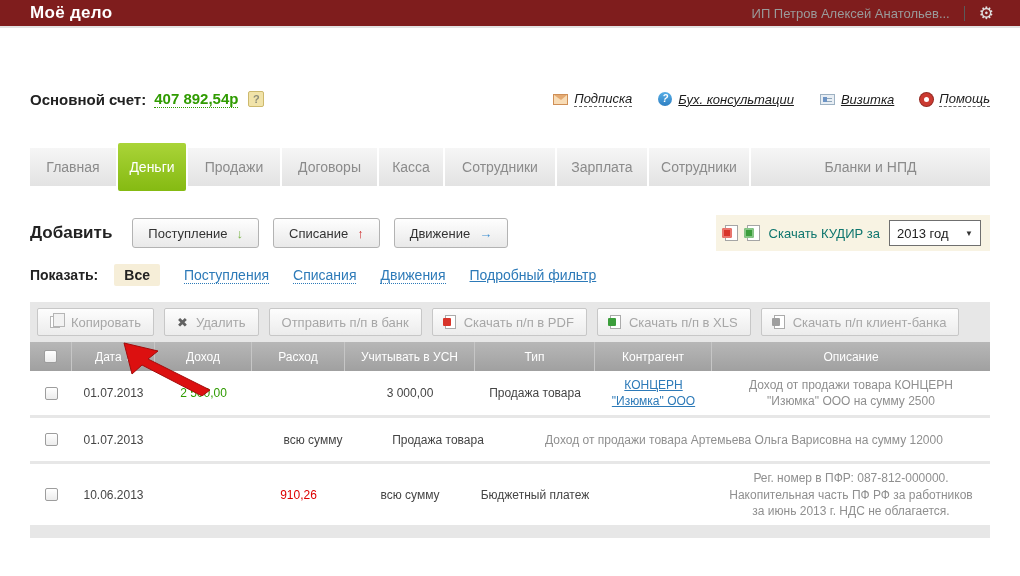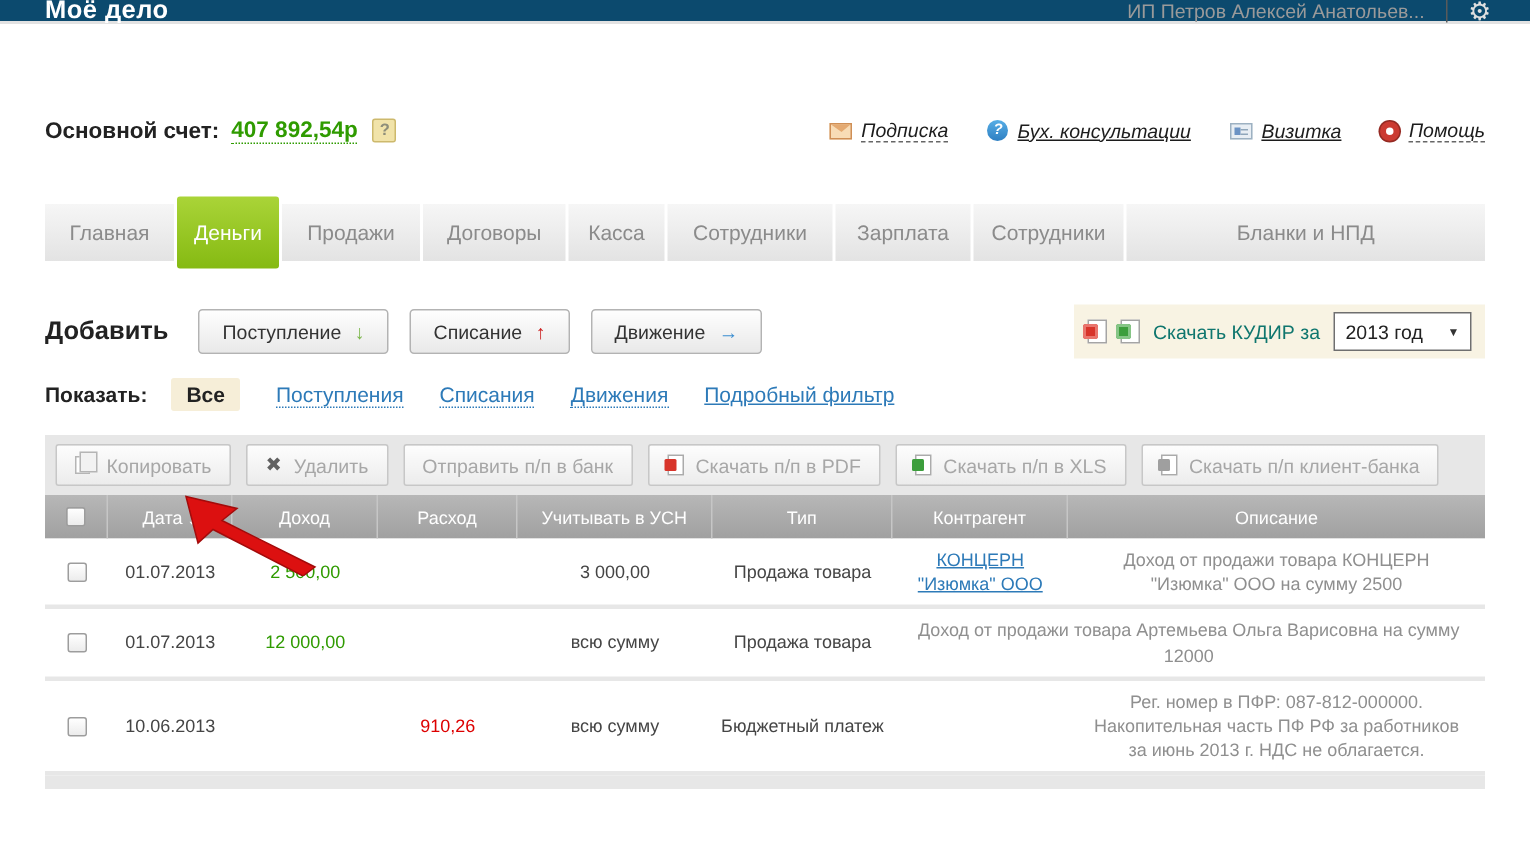--- a/index.html
+++ b/index.html
@@ -1,20 +1,20 @@
 <!DOCTYPE html>
 <html><head>
 <meta charset="utf-8">
 <style>
   * { margin:0; padding:0; box-sizing:border-box; }
   html,body { width:1020px; height:576px; background:#fff; overflow:hidden;
               font-family:"Liberation Sans","DejaVu Sans",sans-serif; color:#222; }
 
   
-  .topbar { height:16px; background:#0c4a6e; display:flex; align-items:center;
+  .topbar { height:28px; background:#7f1d1d; display:flex; align-items:center;
             padding:0 26px 0 30px; border-bottom:2px solid #e2e2e2; }
   .logo { color:#fff; font-weight:bold; font-size:17px; letter-spacing:.3px; }
   .topbar .spacer { flex:1; }
   .topbar-user { color:#9a9a9a; font-size:13px;margin-left:12px; }
   .topbar-div { width:1px; height:15px; background:#5a5a5a; margin:0 14px; }
   .gear { color:#e0e0e0; font-size:17px; line-height:1; cursor:pointer; }
 
   .content { padding:0 30px; position:relative; }
 
   
@@ -281,21 +281,20 @@
         <span class="rlink">КОНЦЕРН "Изюмка" ООО</span>
       </div>
       <div class="cell c7 desc">Доход от продажи товара КОНЦЕРН "Изюмка" ООО на сумму 2500</div>
     </div>
 
     <div class="trow">
       <div class="cell c0">
         <span class="cb"></span>
       </div>
       <div class="cell c1">01.07.2013</div>
-      <div class="cell c2 income">12 000,00</div>
       <div class="cell c3 expense"></div>
       <div class="cell c4">всю сумму</div>
       <div class="cell c5">Продажа товара</div>
       <div class="cell c7 desc">Доход от продажи товара Артемьева Ольга Варисовна на сумму 12000</div>
     </div>
 
     <div class="trow">
       <div class="cell c0">
         <span class="cb"></span>
       </div>

